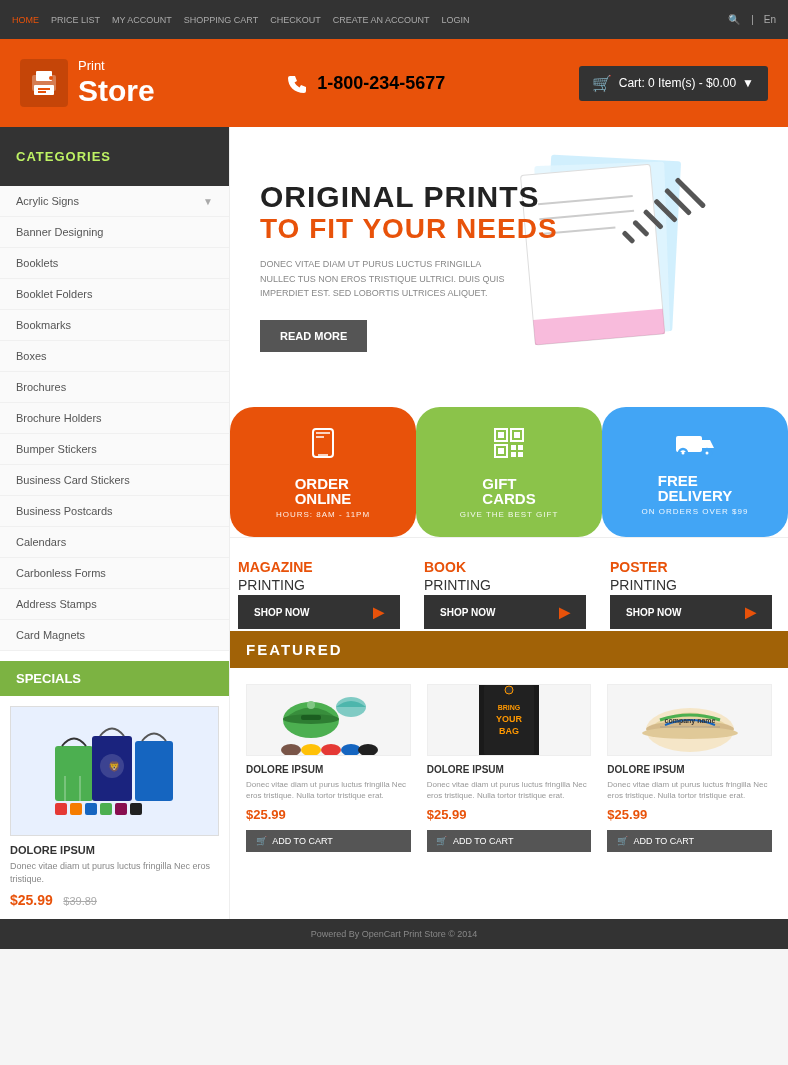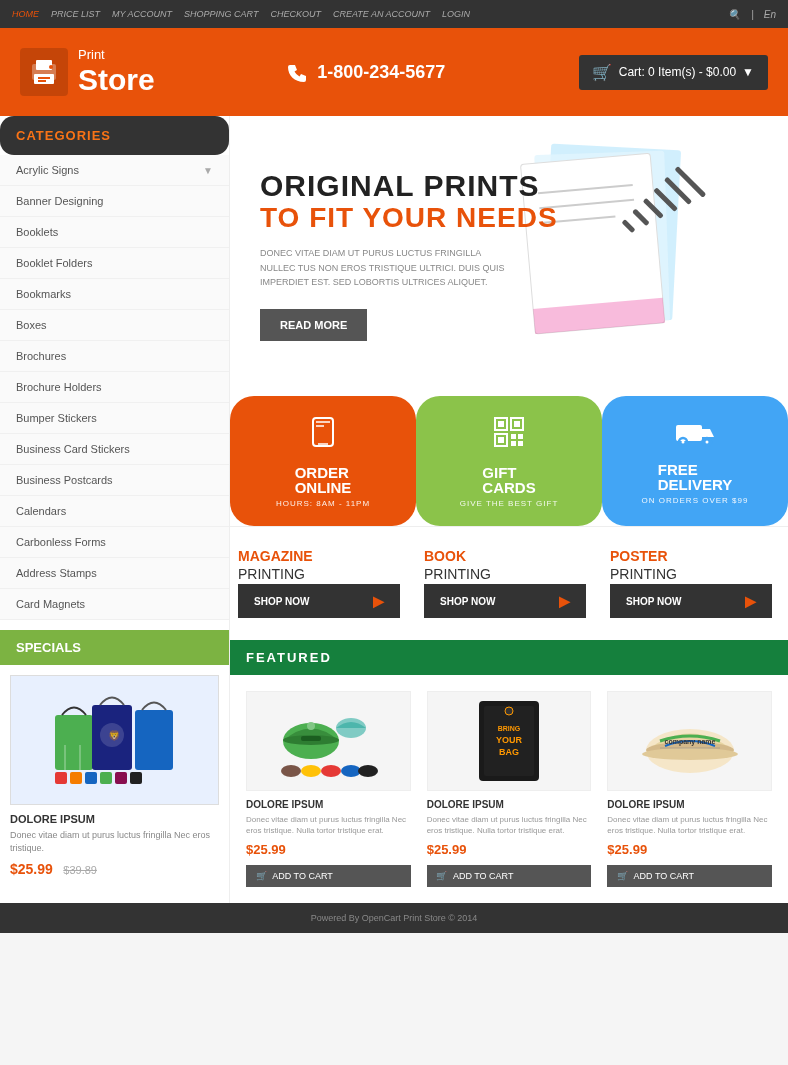--- a/index.html
+++ b/index.html
@@ -1,26 +1,25 @@
 <!DOCTYPE html>
 <html><head>
   <meta charset="utf-8">
   <style>
     * { margin: 0; padding: 0; box-sizing: border-box; }
     body { font-family: Arial, sans-serif; background: #f5f5f5; width: 788px; }
 
     
     .top-bar {
       background: #333;
-      height: 28px;
+      height: 39px;
       display: flex;
       align-items: center;
       justify-content: space-between;
       padding: 8px 12px;
-      font-style: italic;
     }
     .top-nav { display: flex; gap: 12px; }
     .top-nav a {
       color: #aaa;
       font-size: 9px;
       text-decoration: none;
       text-transform: uppercase;
     }
     .top-nav a.active { color: #e8520a; }
     .top-bar-right { display: flex; gap: 10px; align-items: center; }
@@ -39,48 +38,47 @@
     .logo-icon {
       background: rgba(0,0,0,0.15);
       border-radius: 4px;
       width: 48px; height: 48px;
       display: flex; align-items: center; justify-content: center;
       color: white; font-size: 22px;
     }
     .logo-text { color: white; line-height: 1.1; }
     .logo-text .print { font-size: 13px; font-weight: 400; }
     .logo-text .store { font-size: 30px; font-weight: 700; }
-    .header-phone { color: #ffffff; font-size: 20px; font-weight: bold; display: flex; align-items: center; gap: 9px; }
+    .header-phone { color: #000000; font-size: 20px; font-weight: bold; display: flex; align-items: center; gap: 9px; }
     .header-phone span { font-size: 18px; }
     .cart-btn {
       background: #333;
       color: white;
       border: none;
       padding: 8px 14px;
       border-radius: 3px;
       font-size: 12px;
       cursor: pointer;
       display: flex; align-items: center; gap: 6px;
     }
     .cart-icon { color: #e8520a; font-size: 16px; }
 
     
     .main-container { display: flex; background: white; }
 
     
     .sidebar { width: 230px; min-width: 230px; border-right: 1px solid #eee; }
     .sidebar-categories-header {
       background: #333;
-      color: #f97316;
-      padding: 12px 16px;
+      color: #bef264;
+      padding: 22px 16px;
       font-size: 13px;
       font-weight: bold;
       letter-spacing: 1px;
       text-transform: uppercase;
-      border-radius: 14px;
     }
     .sidebar-item {
       padding: 9px 16px;
       font-size: 11px;
       color: #555;
       border-bottom: 1px solid #f0f0f0;
       cursor: pointer;
       display: flex;
       justify-content: space-between;
       align-items: center;
@@ -189,34 +187,34 @@
       align-items: center;
       gap: 8px;
       margin-top: 1px;
       width: 100%;
       justify-content: space-between;
     }
     .shop-now-btn .arrow-icon { color: #e8520a; font-size: 14px; }
 
     
     .featured-header {
-      background: #15803d;
+      background: #a16207;
       color: white;
       padding: 10px 16px;
-      font-size: 13px;
+      font-size: 15px;
       font-weight: bold;
       letter-spacing: 2px;
       text-transform: uppercase;
-      margin-top: 22px;
+      margin-top: 2px;
     }
     .featured-products { display: flex; gap: 0; padding: 16px 8px; }
     .product-card { flex: 1; padding: 0 8px; }
     .product-img {
       width: 100%;
-      height: 100px;
+      height: 72px;
       background: #f5f5f5;
       display: flex;
       align-items: center;
       justify-content: center;
       border: 1px solid #eee;
       overflow: hidden;
     }
     .product-title { font-size: 10px; font-weight: bold; color: #333; margin-top: 8px; text-transform: uppercase; }
     .product-desc { font-size: 8px; color: #999; margin-top: 4px; line-height: 1.4; }
     .product-price { color: #e8520a; font-size: 13px; font-weight: bold; margin-top: 6px; }

